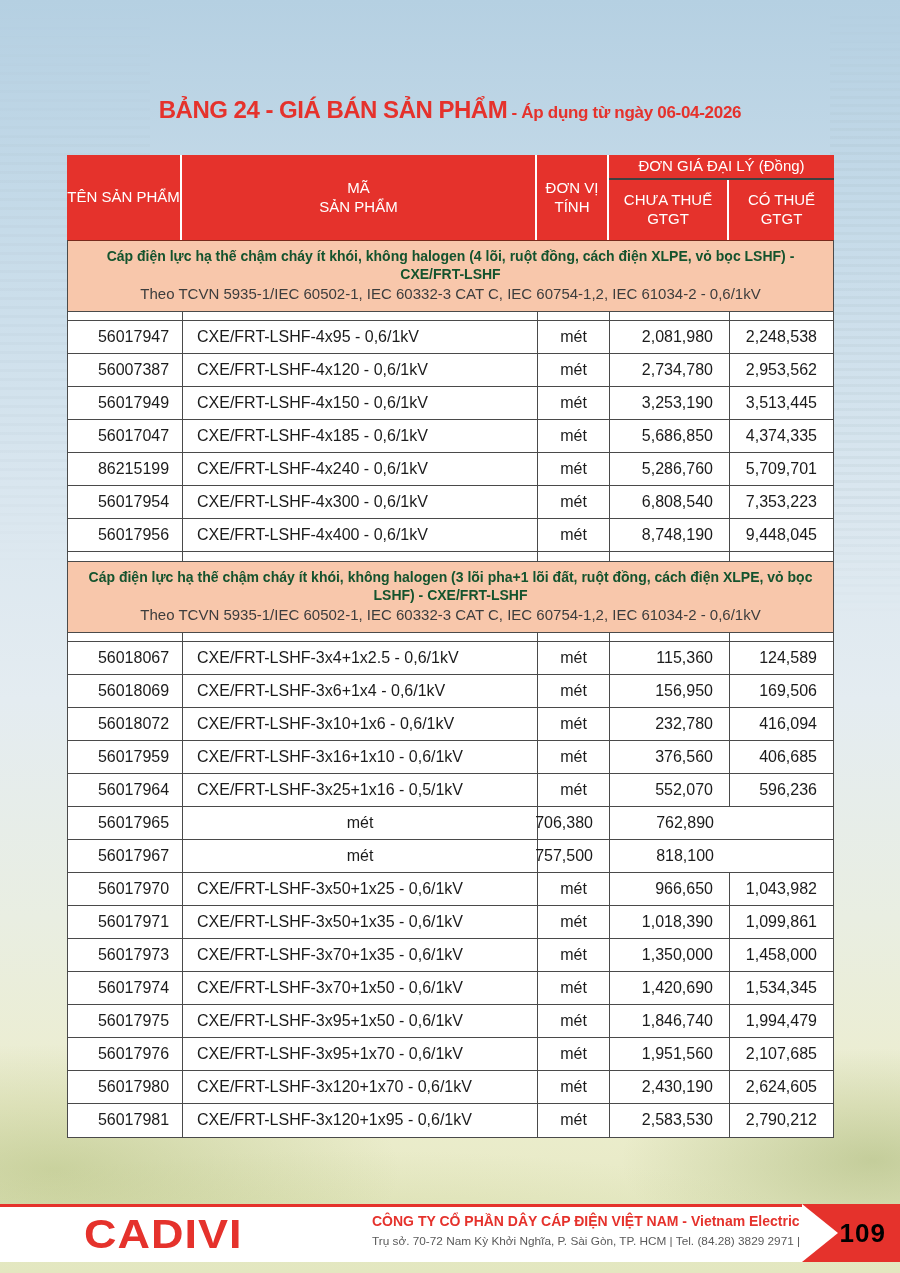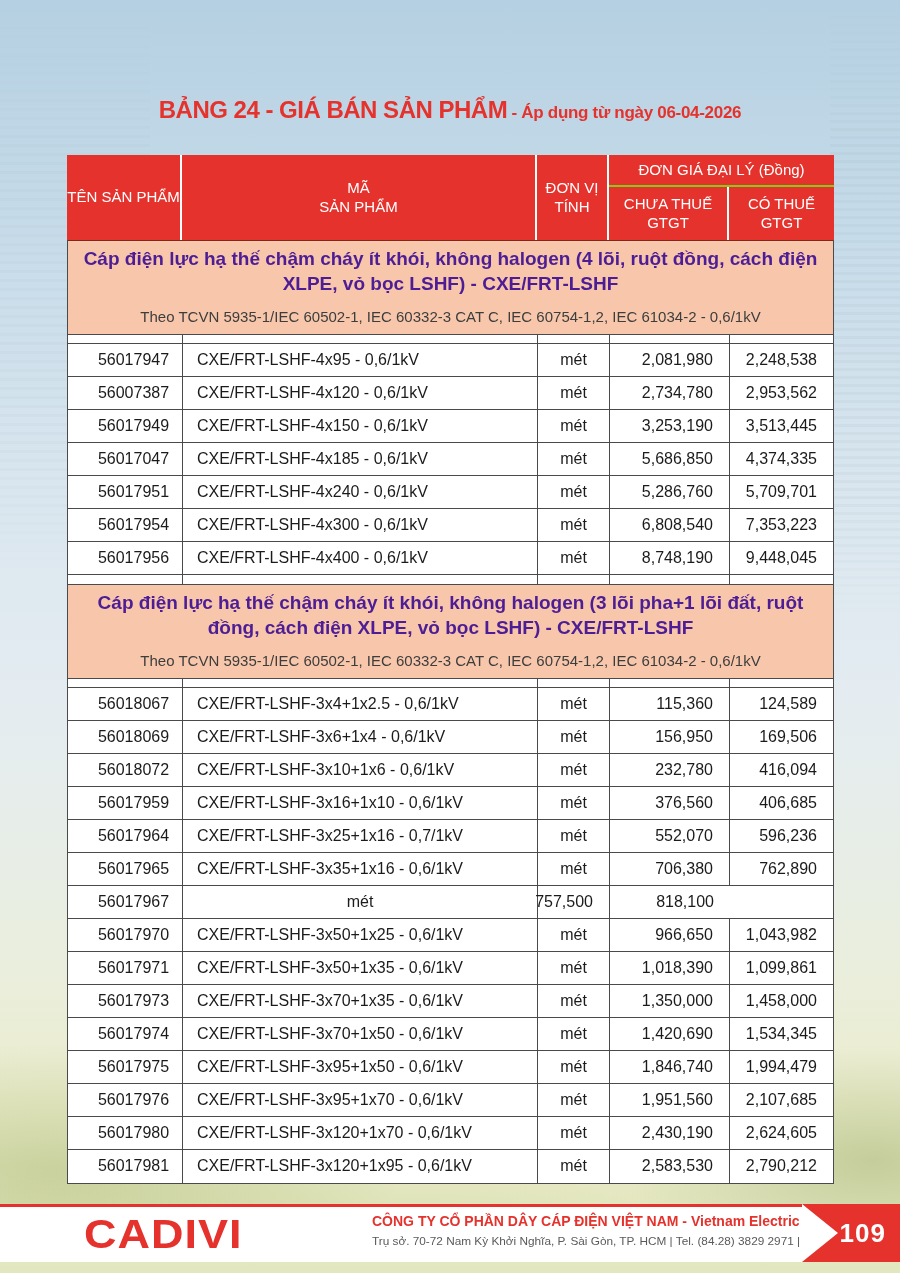--- a/index.html
+++ b/index.html
@@ -47,32 +47,32 @@
 
   
   .price-table{position:absolute;left:67px;top:155px;width:767px;}
   .thead{
     display:grid;grid-template-columns:115px 355px 72px 1fr;
     background:var(--red);color:#fff;height:85px;font-size:15px;line-height:1.25;
     text-align:center;
   }
   .thead .h{display:flex;align-items:center;justify-content:center;border-right:2px solid #fff;white-space:pre-line;}
   .price-group{display:flex;flex-direction:column;}
-  .price-group .group-label{height:32px;display:flex;align-items:center;justify-content:center;border-bottom:2px solid #84cc16;}
+  .price-group .group-label{height:25px;display:flex;align-items:center;justify-content:center;border-bottom:2px solid #404040;}
   .price-group .sub{flex:1;display:grid;grid-template-columns:120px 1fr;}
   .price-group .sub .h2{display:flex;align-items:center;justify-content:center;white-space:pre-line;}
   .price-group .sub .h2:first-child{border-right:2px solid #fff;}
 
   .tbody{border:1.5px solid var(--line);border-top:none;background:#fff;}
   .strip{
     background:var(--salmon);text-align:center;padding:6px 14px 7px;
     border-top:1.5px solid var(--line);border-bottom:1.5px solid var(--line);
   }
-  .strip .strip-title{font-size:19px;font-weight:bold;color:#4c1d95;line-height:1.3;}
-  .strip .strip-sub{font-size:15px;color:#3d3d3d;line-height:1.3;margin-top:11px;}
+  .strip .strip-title{font-size:14px;font-weight:bold;color:#14532d;line-height:1.3;}
+  .strip .strip-sub{font-size:15px;color:#3d3d3d;line-height:1.3;margin-top:1px;}
   .section:first-of-type .strip{border-top:1px solid #7a2a1c;}
 
   .tr{display:grid;grid-template-columns:115px 355px 72px 120px 1fr;height:33px;border-bottom:1px solid var(--line);}
   .tr .td{display:flex;align-items:center;font-size:16px;color:var(--ink);border-right:1px solid var(--line);}
   .tr .td:last-child{border-right:none;}
   .td.code{justify-content:center;padding-left:17px;}
   .td.name{padding-left:14px;}
   .td.unit{justify-content:center;}
   .td.price{justify-content:flex-end;padding-right:16px;}
   .tr.gap{height:9px;border-bottom:1px solid var(--line);}
@@ -94,21 +94,21 @@
   .company .line2{color:#5a5a5a;font-size:11.8px;margin-top:3px;white-space:nowrap;}
   .page-tab{
     position:absolute;right:0;top:1204px;width:98px;height:58px;background:var(--red);
   }
   .page-tab .arrow{
     position:absolute;left:0;top:0;width:0;height:0;
     border-top:29px solid transparent;border-bottom:29px solid transparent;border-left:36px solid #fff;
   }
   .page-tab .num{
     position:absolute;right:14px;top:50%;transform:translateY(-50%);
-    color:#ffffff;font-size:26px;font-weight:bold;letter-spacing:1px;
+    color:#000000;font-size:26px;font-weight:bold;letter-spacing:1px;
   }
 </style>
 </head>
 <body>
 
 <div class="page">
 
   <div class="city city-left"></div>
   <div class="city city-right"></div>
   <div class="greenery"></div>
@@ -170,21 +170,21 @@
     <div class="td price">3,513,445</div>
   </div>
             <div class="tr">
     <div class="td code">56017047</div>
     <div class="td name">CXE/FRT-LSHF-4x185 - 0,6/1kV</div>
     <div class="td unit">mét</div>
     <div class="td price">5,686,850</div>
     <div class="td price">4,374,335</div>
   </div>
             <div class="tr">
-    <div class="td code">56017951</div>
+    <div class="td code">86215199</div>
     <div class="td name">CXE/FRT-LSHF-4x240 - 0,6/1kV</div>
     <div class="td unit">mét</div>
     <div class="td price">5,286,760</div>
     <div class="td price">5,709,701</div>
   </div>
             <div class="tr">
     <div class="td code">56017954</div>
     <div class="td name">CXE/FRT-LSHF-4x300 - 0,6/1kV</div>
     <div class="td unit">mét</div>
     <div class="td price">6,808,540</div>
@@ -243,28 +243,27 @@
   </div>
             <div class="tr">
     <div class="td code">56017959</div>
     <div class="td name">CXE/FRT-LSHF-3x16+1x10 - 0,6/1kV</div>
     <div class="td unit">mét</div>
     <div class="td price">376,560</div>
     <div class="td price">406,685</div>
   </div>
             <div class="tr">
     <div class="td code">56017964</div>
-    <div class="td name">CXE/FRT-LSHF-3x25+1x16 - 0,7/1kV</div>
+    <div class="td name">CXE/FRT-LSHF-3x25+1x16 - 0,5/1kV</div>
     <div class="td unit">mét</div>
     <div class="td price">552,070</div>
     <div class="td price">596,236</div>
   </div>
             <div class="tr">
     <div class="td code">56017965</div>
-    <div class="td name">CXE/FRT-LSHF-3x35+1x16 - 0,6/1kV</div>
     <div class="td unit">mét</div>
     <div class="td price">706,380</div>
     <div class="td price">762,890</div>
   </div>
             <div class="tr">
     <div class="td code">56017967</div>
     <div class="td unit">mét</div>
     <div class="td price">757,500</div>
     <div class="td price">818,100</div>
   </div>

